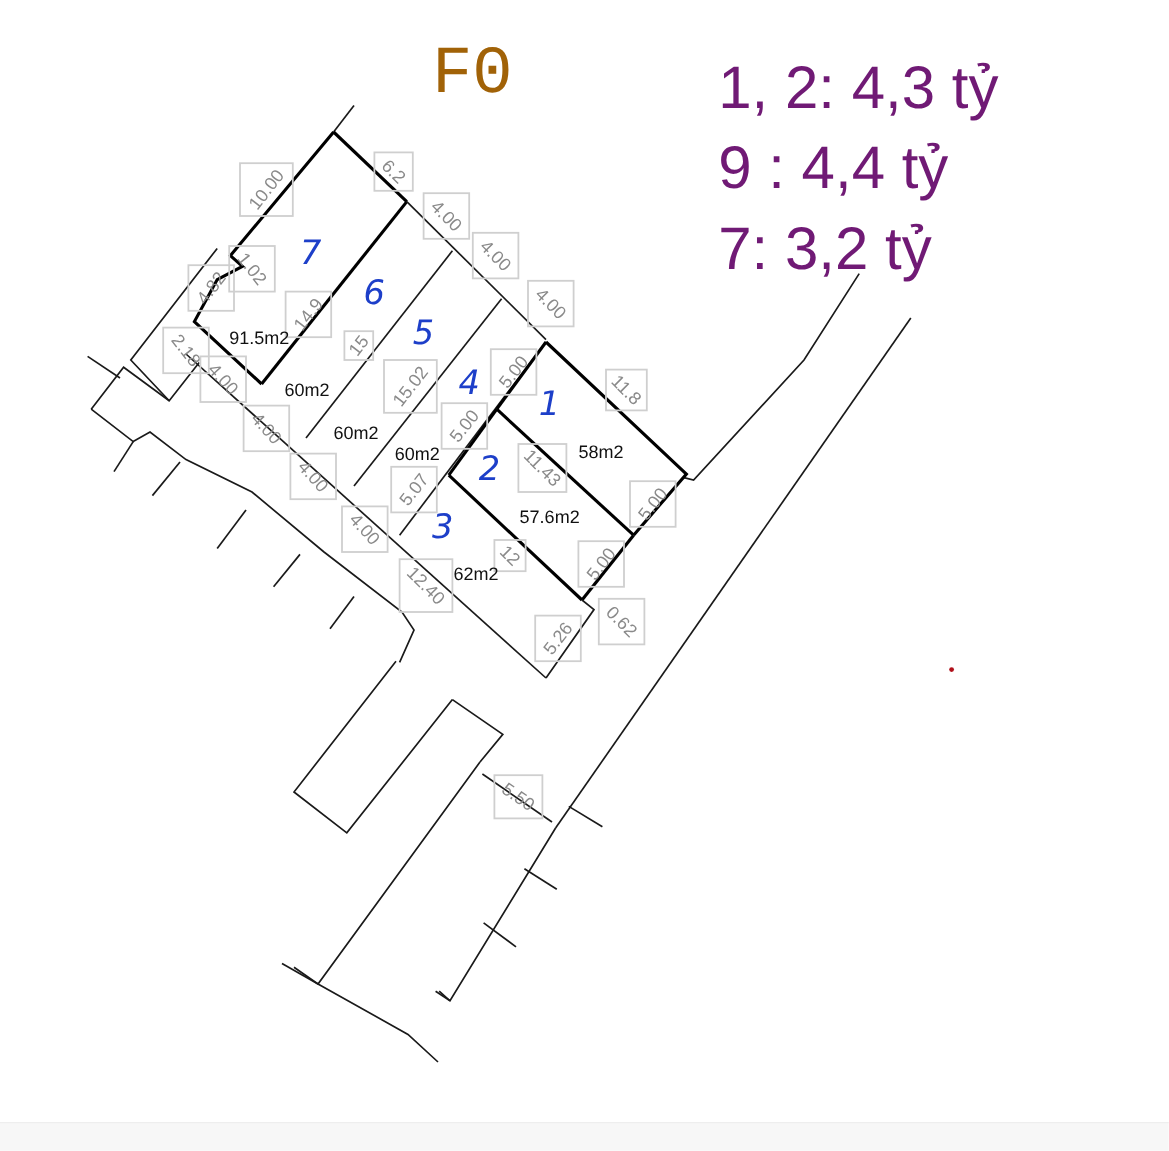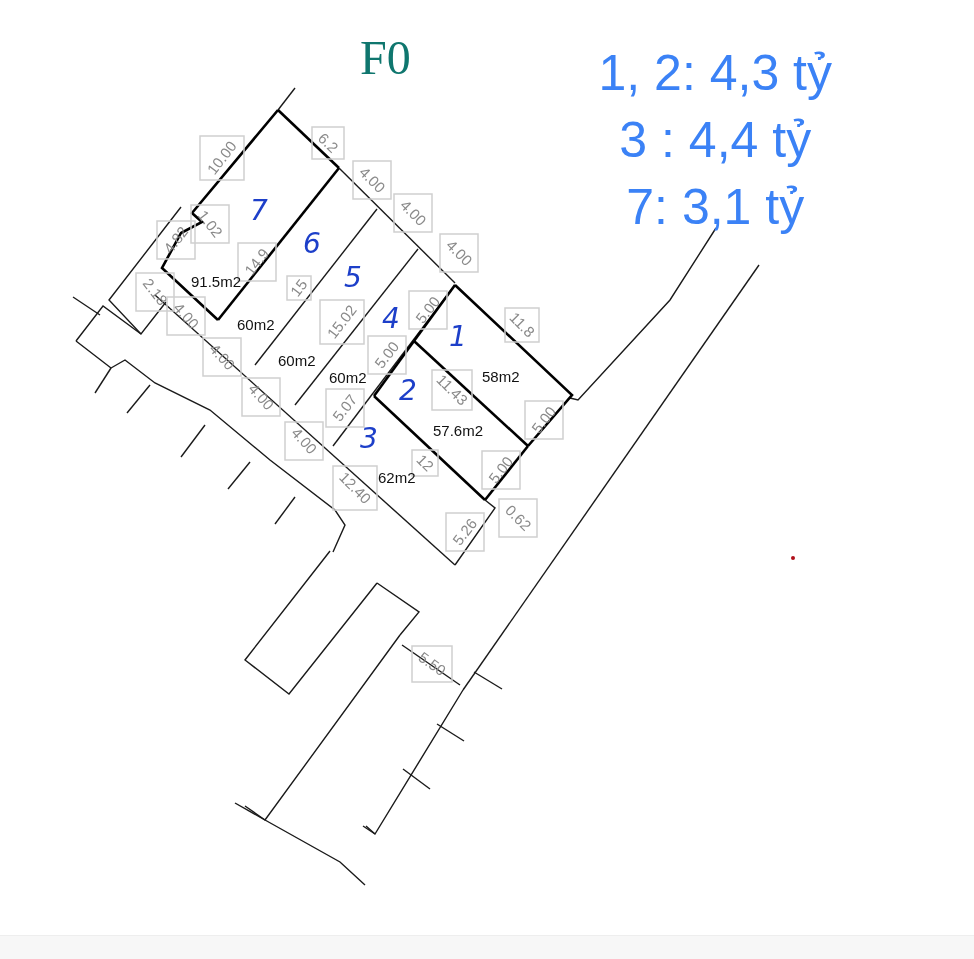--- a/index.html
+++ b/index.html
@@ -1,20 +1,20 @@
 <!DOCTYPE html>
 <html><head>
   <meta charset="utf-8">
   <style>
     html, body { margin: 0; padding: 0; background: #ffffff; }
     body { width: 974px; height: 959px; position: relative; overflow: hidden; font-family: "Liberation Sans", sans-serif; }
     #canvas { position: absolute; left: 0; top: 0; width: 974px; height: 959px; }
     .footer-band { position: absolute; left: 0; top: 935px; width: 974px; height: 24px; background: #f7f7f7; border-top: 1px solid #eeeeee; }
-    .title { position: absolute; left: 360px; top: 30px; font-size: 48px; color: #0f766e; font-family: Liberation Serif, serif; }
-    .prices { position: absolute; right: 142px; top: 40px; text-align: center; font-family: "Liberation Sans", sans-serif; font-size: 50px; line-height: 67px; color: #3b82f6; }
+    .title { position: absolute; left: 360px; top: 30px; font-size: 56px; color: #a16207; font-family: Liberation Mono, monospace; }
+    .prices { position: absolute; right: 142px; top: 40px; text-align: left; font-family: "Liberation Sans", sans-serif; font-size: 50px; line-height: 67px; color: #701a75; }
     .prices div { white-space: nowrap; }
     .lbl-box { fill: #ffffff; fill-opacity: 0; stroke: #cfcfcf; stroke-width: 1.5; }
     .lbl-txt { fill: #8a8a8a; font-family: "Liberation Sans", sans-serif; font-size: 15px; }
     .area-txt { fill: #111; font-family: "Liberation Sans", sans-serif; font-size: 15px; }
     .plot-no { fill: #1d3fc9; font-family: "DejaVu Sans", sans-serif; font-size: 28px; font-style: italic; }
     .thin { stroke: #1a1a1a; stroke-width: 1.4; fill: none; }
     .thick { stroke: #000; stroke-width: 2.6; fill: none; }
   </style>
 </head>
 <body>
@@ -214,17 +214,17 @@
     <text class="plot-no" x="360" y="448">3</text>
   </g>
 
   <circle cx="793" cy="558" r="2" fill="#b0101a"></circle>
 </svg>
 
 <div class="title">F0</div>
 
 <div class="prices">
   <div>1, 2: 4,3 tỷ</div>
-  <div>3 : 4,4 tỷ</div>
-  <div>7: 3,1 tỷ</div>
+  <div>9 : 4,4 tỷ</div>
+  <div>7: 3,2 tỷ</div>
 </div>
 
 <div class="footer-band"></div>
 
 </body></html>

